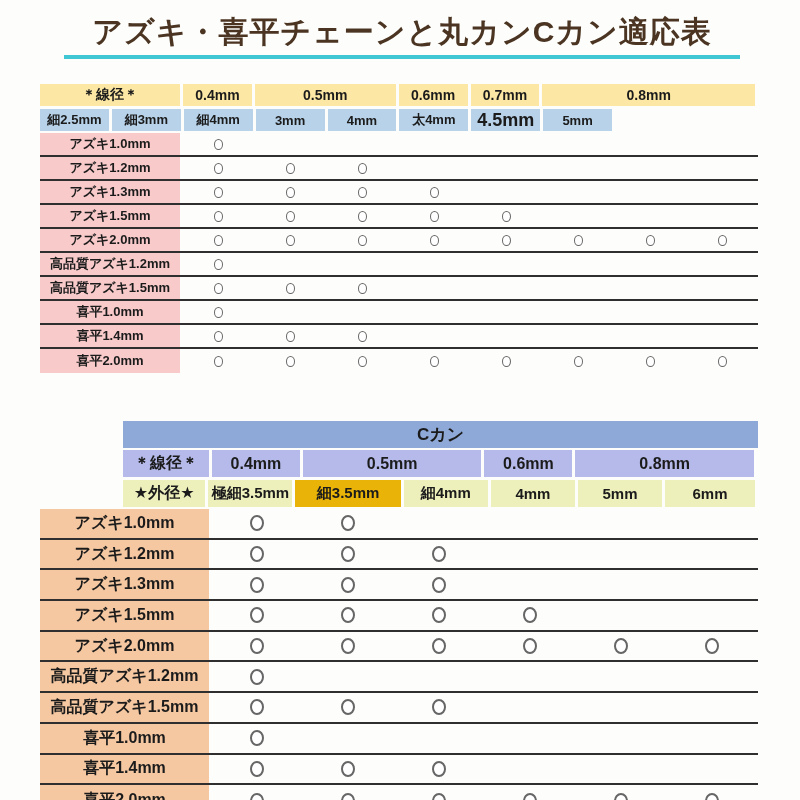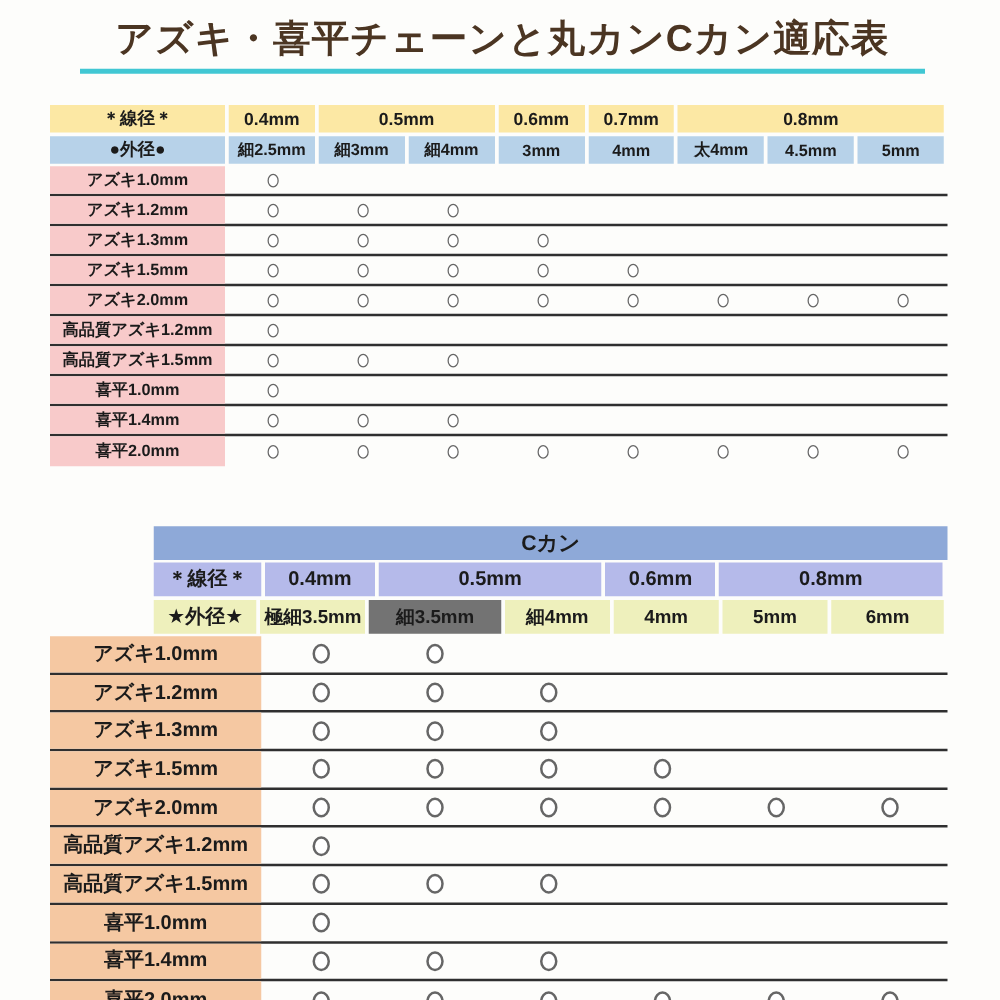--- a/index.html
+++ b/index.html
@@ -35,28 +35,27 @@
 <section class="tbl" id="table-0" style="left: 40px; top: 84px; width: 718px;">
     <div class="hrow" style="height: 22px; margin: 0px 0px 3px;">
       <div class="cell" style="width: 140px; margin-right: 3px; background: rgb(252, 232, 164); font-size: 14px;">＊線径＊</div>
       <div class="cell" style="width: 68.875px; margin-right: 3px; background: rgb(252, 232, 164); font-size: 14px;">0.4mm</div>
       <div class="cell" style="width: 140.75px; margin-right: 3px; background: rgb(252, 232, 164); font-size: 14px;">0.5mm</div>
       <div class="cell" style="width: 68.875px; margin-right: 3px; background: rgb(252, 232, 164); font-size: 14px;">0.6mm</div>
       <div class="cell" style="width: 68.875px; margin-right: 3px; background: rgb(252, 232, 164); font-size: 14px;">0.7mm</div>
       <div class="cell" style="width: 212.625px; margin-right: 3px; background: rgb(252, 232, 164); font-size: 14px;">0.8mm</div>
     </div>
     <div class="hrow" style="height: 22px; margin: 0px 0px 2px;">
-      <div class="cell" style="width: 140px; margin-right: 3px; background: rgb(183, 210, 233); font-size: 14px;">●外径●</div>
       <div class="cell" style="width: 68.875px; margin-right: 3px; background: rgb(183, 210, 233); font-size: 13px;">細2.5mm</div>
       <div class="cell" style="width: 68.875px; margin-right: 3px; background: rgb(183, 210, 233); font-size: 13px;">細3mm</div>
       <div class="cell" style="width: 68.875px; margin-right: 3px; background: rgb(183, 210, 233); font-size: 13px;">細4mm</div>
       <div class="cell" style="width: 68.875px; margin-right: 3px; background: rgb(183, 210, 233); font-size: 13px;">3mm</div>
       <div class="cell" style="width: 68.875px; margin-right: 3px; background: rgb(183, 210, 233); font-size: 13px;">4mm</div>
       <div class="cell" style="width: 68.875px; margin-right: 3px; background: rgb(183, 210, 233); font-size: 13px;">太4mm</div>
-      <div class="cell" style="width: 68.875px; margin-right: 3px; background: rgb(183, 210, 233); font-size: 13px;">4.5mm</div>
+      <div class="cell" style="width: 68.875px; margin-right: 3px; background: rgb(183, 210, 233); font-size: 18px;">4.5mm</div>
       <div class="cell" style="width: 68.875px; margin-right: 3px; background: rgb(183, 210, 233); font-size: 13px;">5mm</div>
     </div>
     <div class="drow" style="height: 24px; width: 718px;">
       <div class="cell" style="width: 140px; margin-right: 3px; background: rgb(248, 202, 202); font-size: 13px;">アズキ1.0mm</div>
       <div class="mcell" style="width: 71.875px;">
         <div class="circle" style="width: 7px; height: 9px; border-width: 1.5px;"></div>
       </div>
       <div class="mcell" style="width: 71.875px;"></div>
       <div class="mcell" style="width: 71.875px;"></div>
       <div class="mcell" style="width: 71.875px;"></div>
@@ -242,21 +241,21 @@
     <div class="hrow" style="height: 27px; margin: 0px 0px 3px 83px;">
       <div class="cell" style="width: 86px; margin-right: 3px; background: rgb(181, 186, 234); font-size: 16px;">＊線径＊</div>
       <div class="cell" style="width: 87.833px; margin-right: 3px; background: rgb(181, 186, 234); font-size: 16px;">0.4mm</div>
       <div class="cell" style="width: 178.666px; margin-right: 3px; background: rgb(181, 186, 234); font-size: 16px;">0.5mm</div>
       <div class="cell" style="width: 87.833px; margin-right: 3px; background: rgb(181, 186, 234); font-size: 16px;">0.6mm</div>
       <div class="cell" style="width: 178.666px; margin-right: 3px; background: rgb(181, 186, 234); font-size: 16px;">0.8mm</div>
     </div>
     <div class="hrow" style="height: 27px; margin: 0px 0px 2px 83px;">
       <div class="cell" style="width: 86px; margin-right: 3px; background: rgb(238, 240, 188); font-size: 16px;">★外径★</div>
       <div class="cell" style="width: 87.833px; margin-right: 3px; background: rgb(238, 240, 188); font-size: 15px;">極細3.5mm</div>
-      <div class="cell" style="width: 110px; margin-right: 3px; background: #737373; font-size: 15px;">細3.5mm</div>
+      <div class="cell" style="width: 110px; margin-right: 3px; background: #eab308; font-size: 15px;">細3.5mm</div>
       <div class="cell" style="width: 87.833px; margin-right: 3px; background: rgb(238, 240, 188); font-size: 15px;">細4mm</div>
       <div class="cell" style="width: 87.833px; margin-right: 3px; background: rgb(238, 240, 188); font-size: 15px;">4mm</div>
       <div class="cell" style="width: 87.833px; margin-right: 3px; background: rgb(238, 240, 188); font-size: 15px;">5mm</div>
       <div class="cell" style="width: 94px; margin-right: 3px; background: rgb(238, 240, 188); font-size: 15px;">6mm</div>
     </div>
     <div class="drow" style="height: 30.7px; width: 718px;">
       <div class="cell" style="width: 169px; margin-right: 3px; background: rgb(245, 200, 162); font-size: 16px;">アズキ1.0mm</div>
       <div class="mcell" style="width: 90.833px;">
         <div class="circle" style="width: 10px; height: 12px; border-width: 2px;"></div>
       </div>

